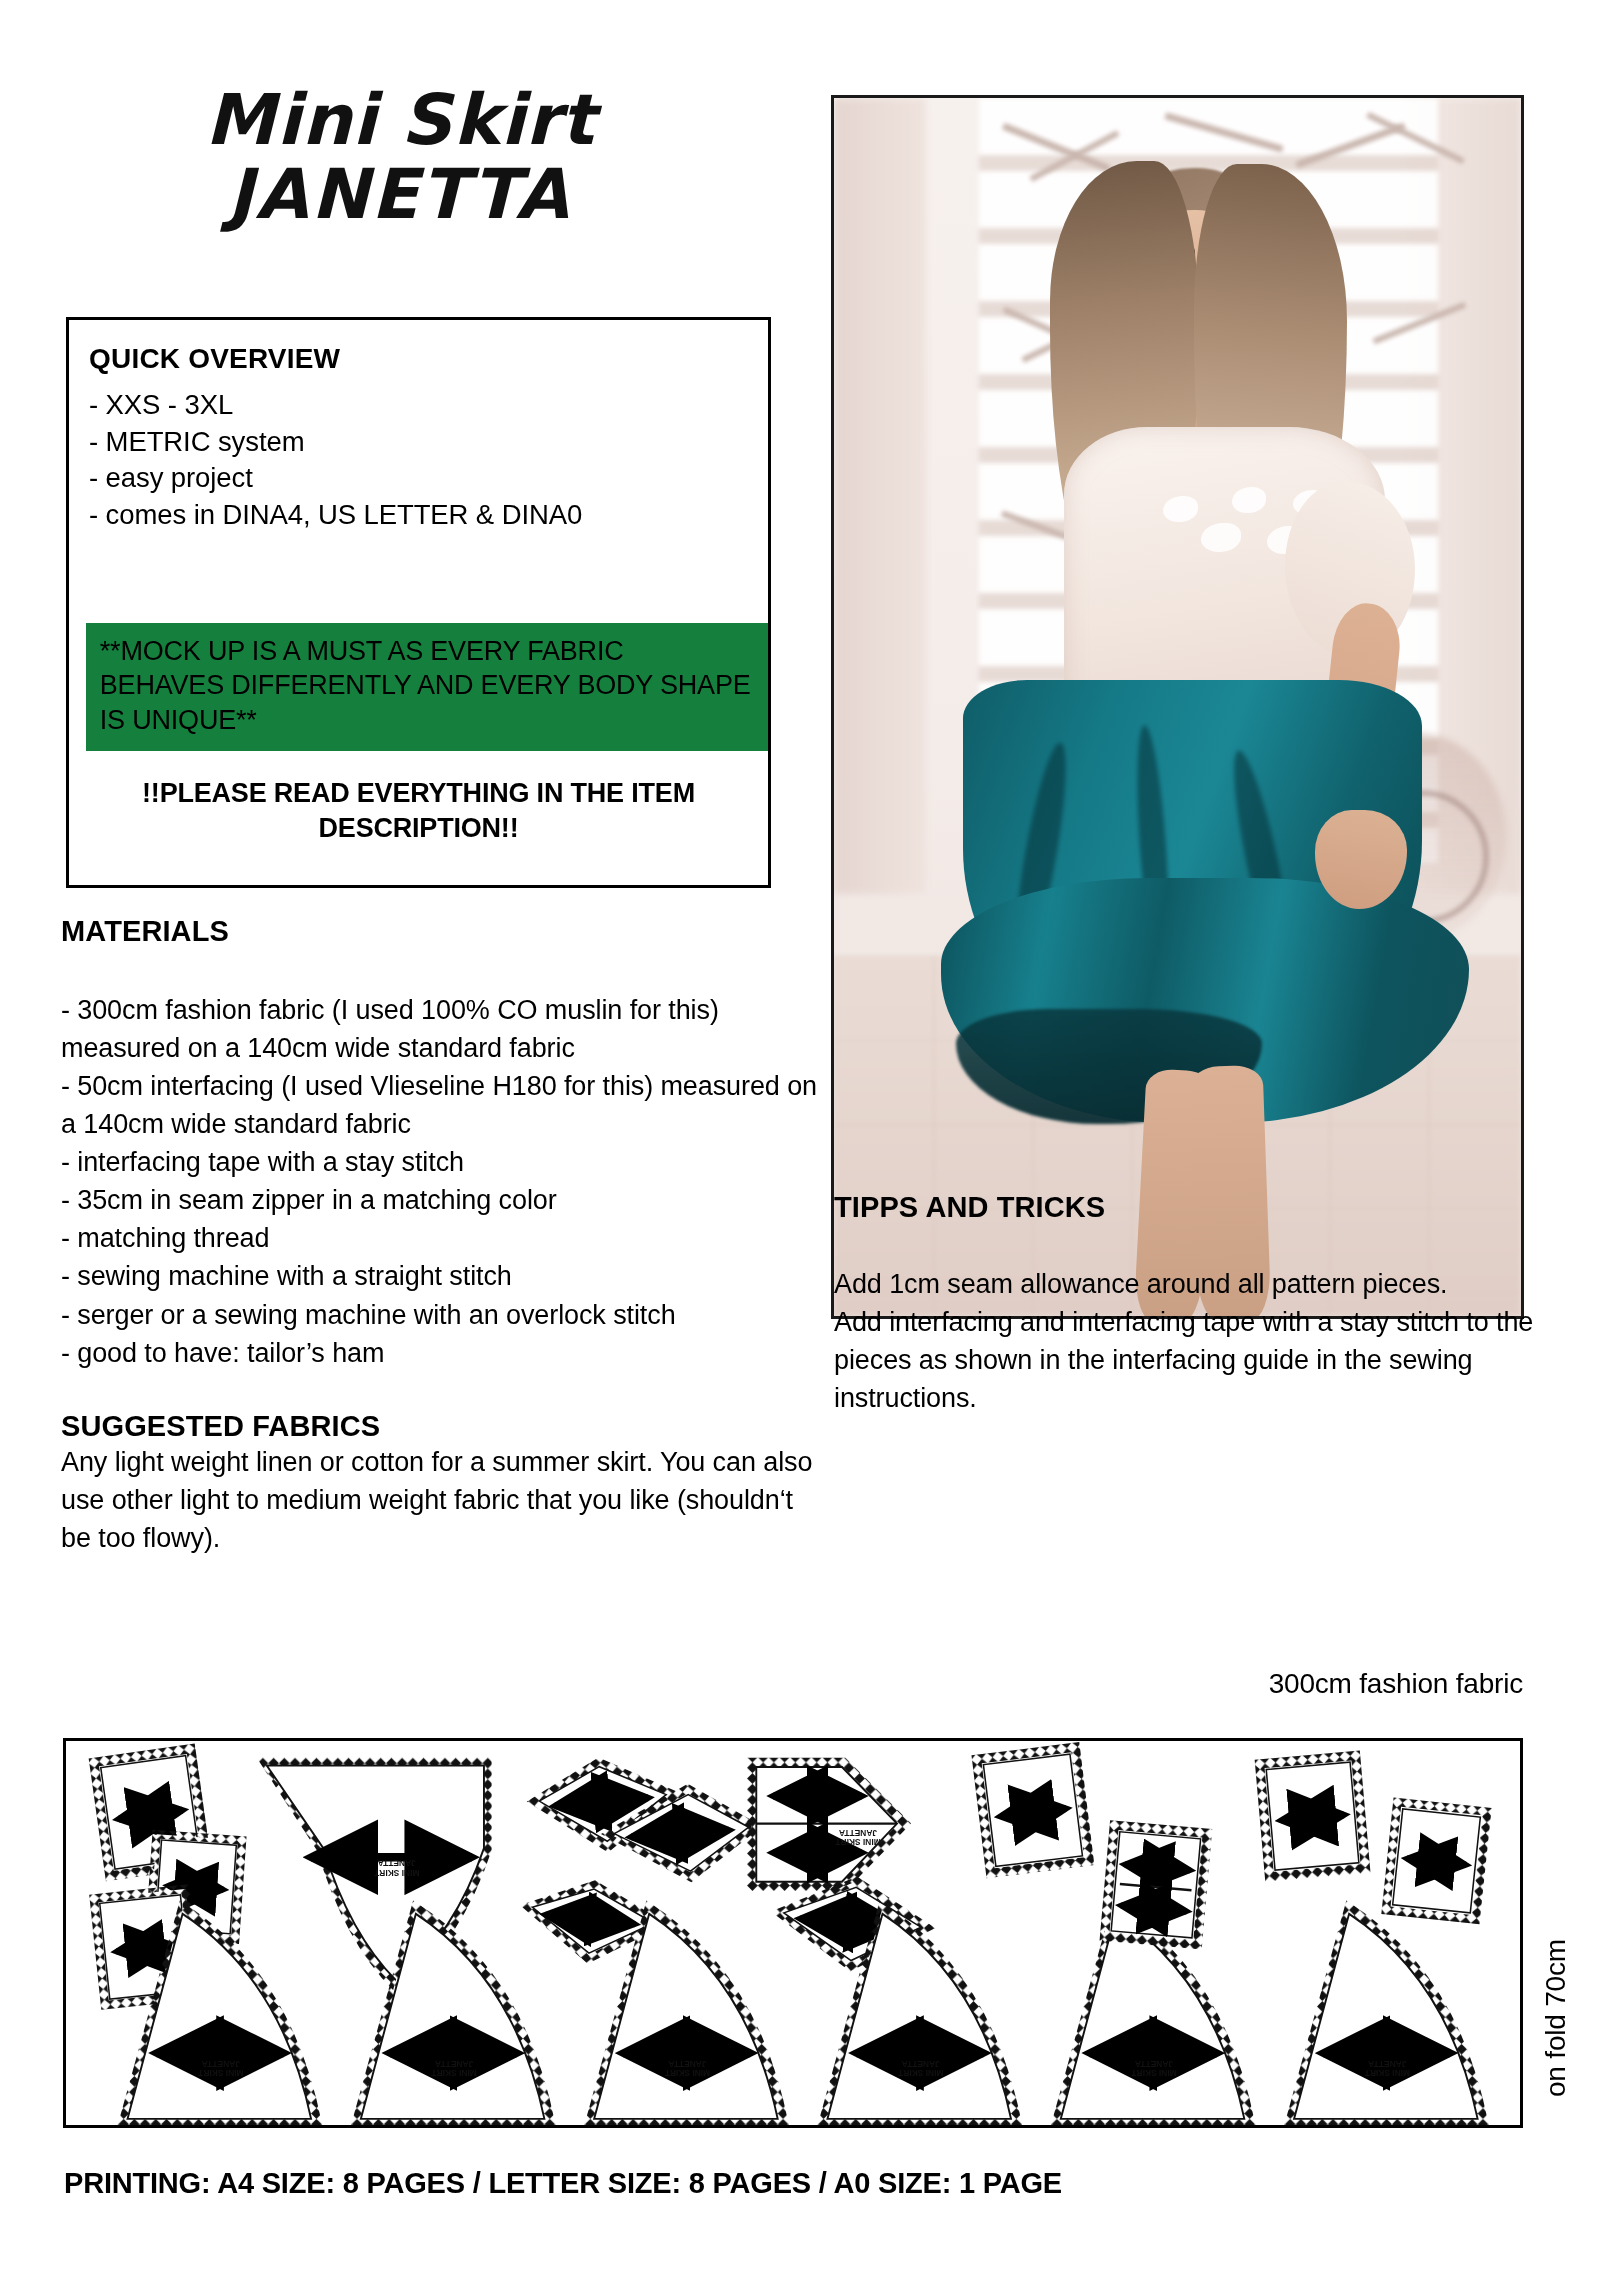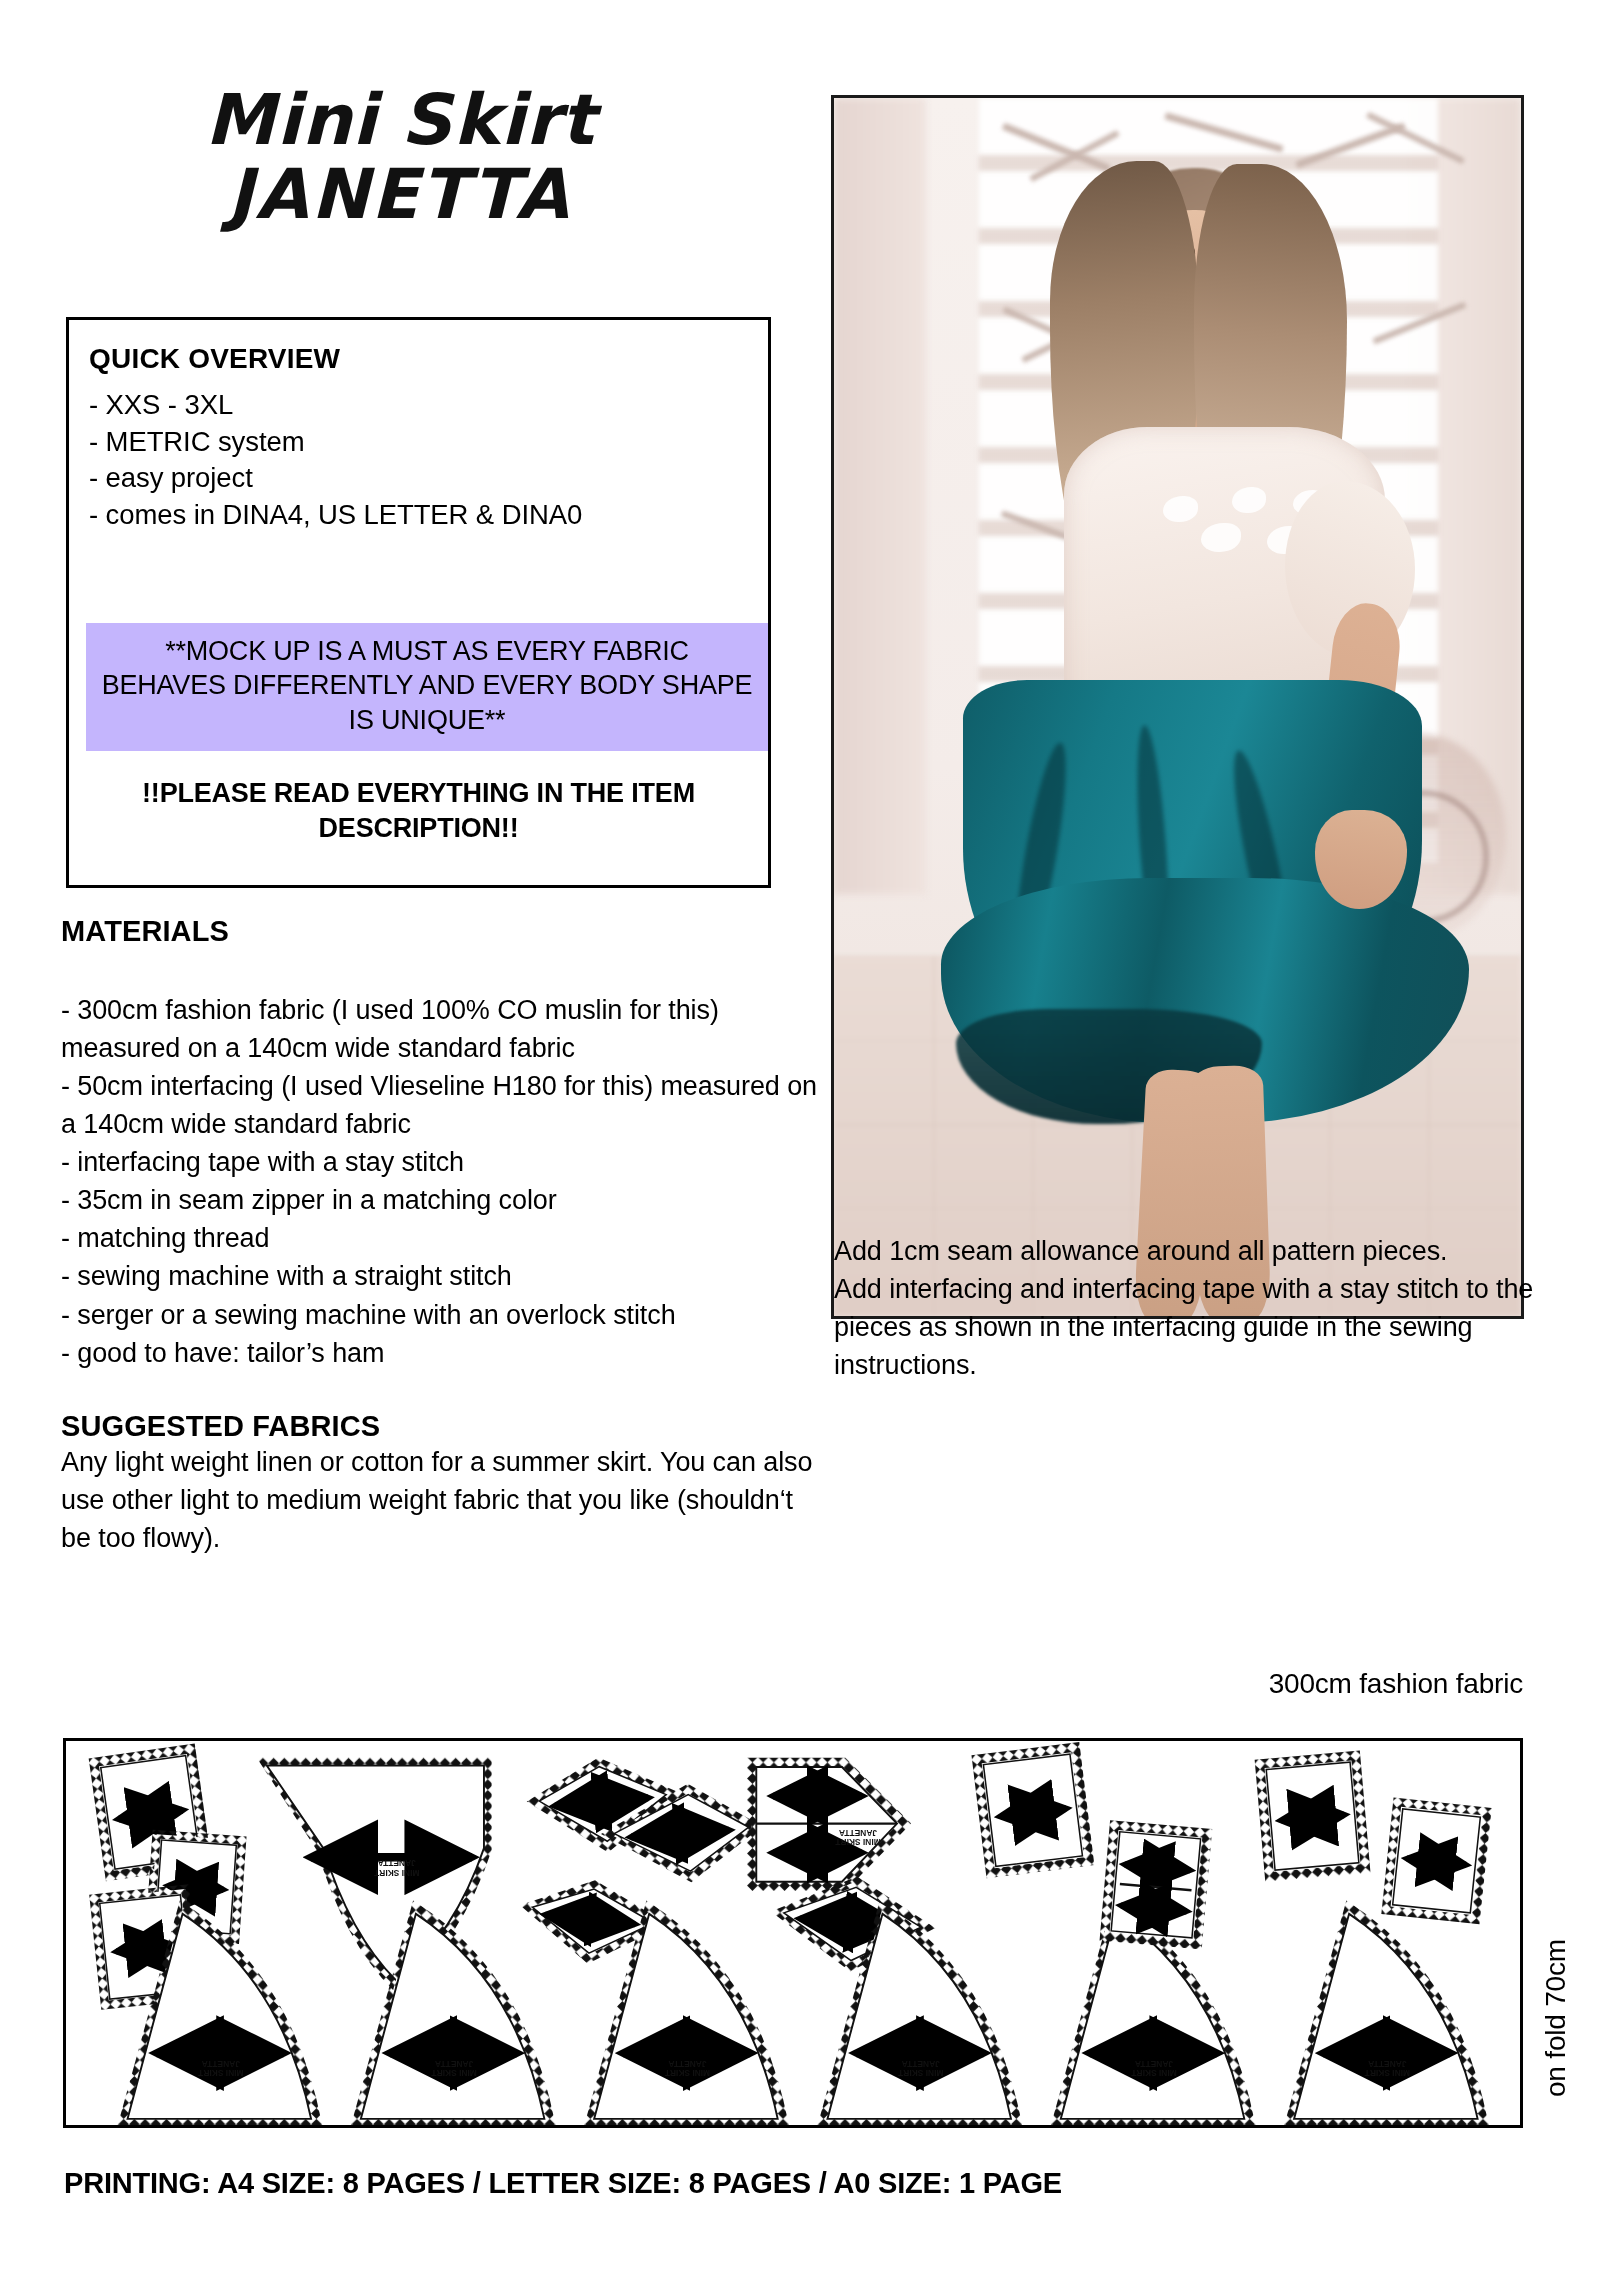--- a/index.html
+++ b/index.html
@@ -44,23 +44,23 @@
   .ov-head {
     font-size: 28px; font-weight: bold; letter-spacing: 0.2px;
     margin-bottom: 12px;
   }
   .ov-item {
     font-size: 27.5px; line-height: 1.33; letter-spacing: -0.1px;
   }
   #mockup-band {
     position: absolute;
     left: 17px; right: 0; top: 303px;
-    background: #c4b5fd;
+    background: #15803d;
     padding: 10.7px 13.8px 13.8px 13.8px;
-    text-align: center;
+    text-align: left;
     font-size: 27px;
     line-height: 1.28;
     letter-spacing: -0.2px;
   }
   #read-desc {
     position: absolute;
     left: 10.7px; right: 10.7px; top: 456px;
     text-align: center;
     font-size: 27px;
     font-weight: bold;
@@ -356,20 +356,21 @@
   <div class="ph-layer skirt-fold" style="left:306px;top:627px;width:26px;height:245px;transform:rotate(-4deg);"></div>
   <div class="ph-layer skirt-fold" style="left:413px;top:650px;width:31px;height:230px;transform:rotate(-12deg);"></div>
   <div class="ph-layer" id="skirt-flare"></div>
   <div class="ph-layer" id="hand"></div>
   <div class="ph-layer" id="skirt-hem-dark"></div>
   <div class="ph-layer leg" style="left:306px;top:972px;width:67px;height:253px;transform:rotate(3deg);"></div>
   <div class="ph-layer leg" style="left:360px;top:968px;width:73px;height:256px;transform:rotate(-2deg);"></div>
 </div>
 
 <div id="tipps">
+  <div class="sec-head">TIPPS AND TRICKS</div>
   <div id="tipps-body">
     <div class="body-txt">Add 1cm seam allowance around all pattern pieces.</div>
     <div class="body-txt">Add interfacing and interfacing tape with a stay stitch to the pieces as shown in the interfacing guide in the sewing instructions.</div>
   </div>
 </div>
 
 <div id="fabric-label">300cm fashion fabric</div>
 
 <div id="layout-box">
   <svg width="1454" height="384" viewBox="0 0 1900 502">

